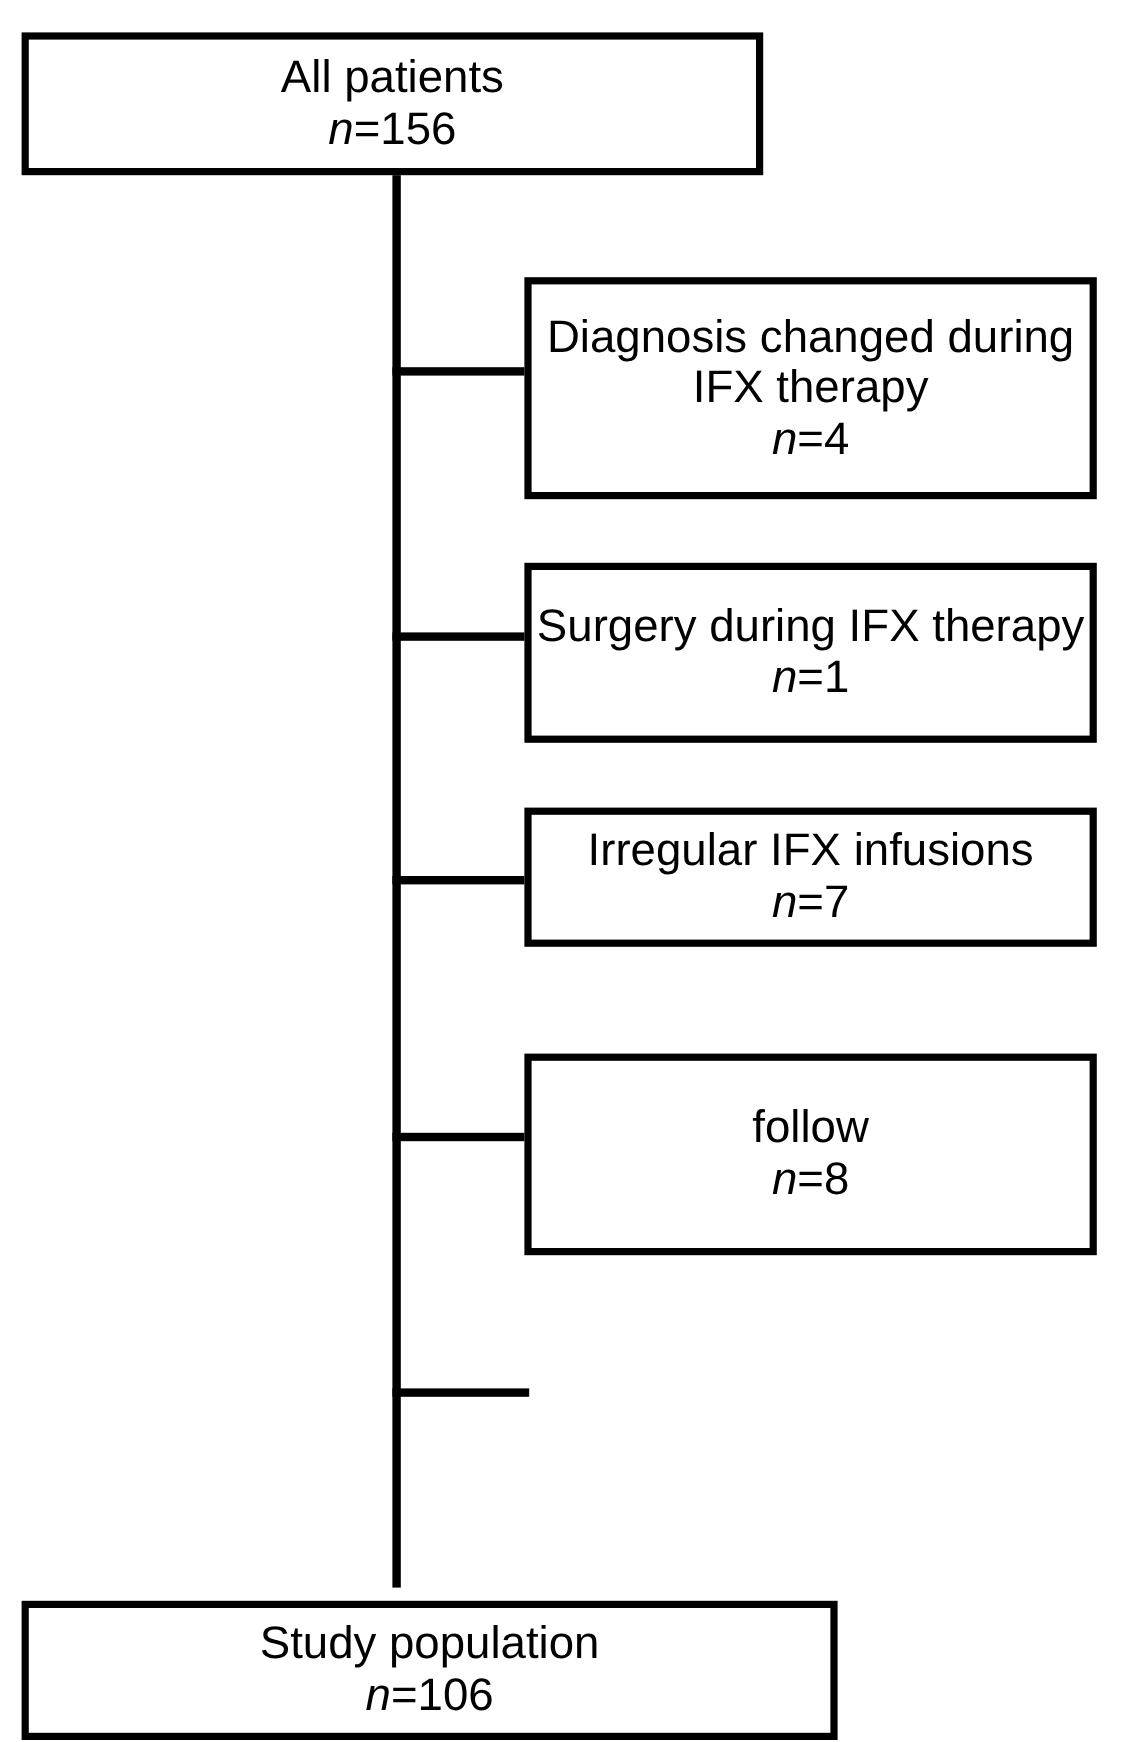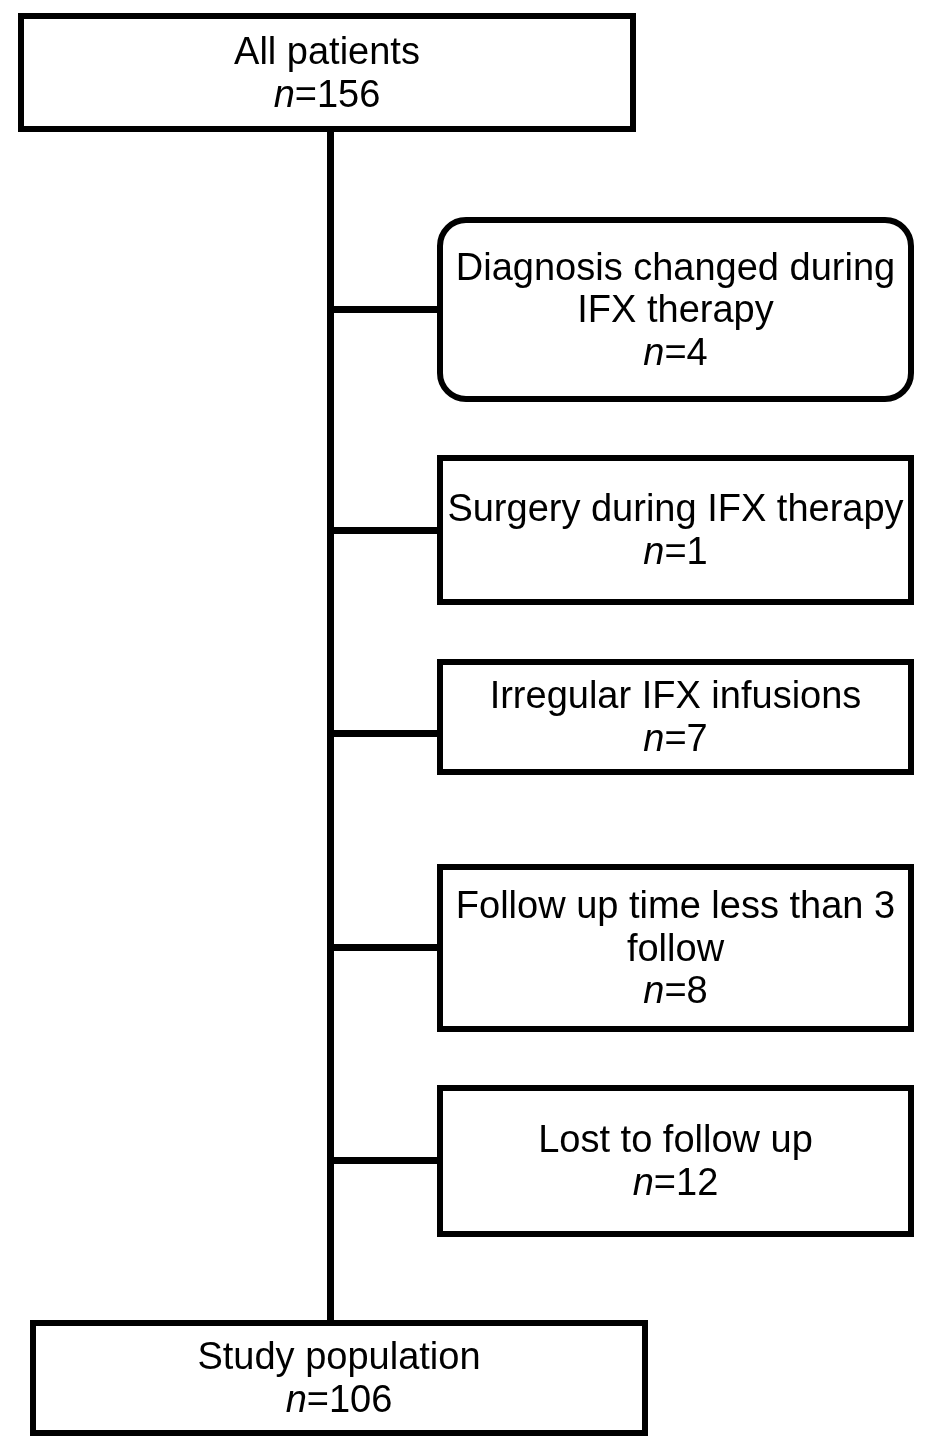--- a/index.html
+++ b/index.html
@@ -25,20 +25,21 @@
     display: flex;
     flex-direction: column;
     align-items: center;
     justify-content: center;
     text-align: right;
     color: #000000;
     font-size: 38px;
     line-height: 1.12;
     font-family: "Liberation Sans", sans-serif;
     z-index: 3;
+    margin-top: 14px;
   }
   .node .line {
     display: block;
     white-space: nowrap;
   }
   .node .count {
     display: block;
     white-space: nowrap;
   }
   .count .var {
@@ -48,31 +49,31 @@
     font-style: normal;
   }
   
   #node-all-patients {
     left: 18px;
     top: 13px;
     width: 618px;
     height: 119px;
   }
   #node-study-population {
-    left: 30px;
+    left: 18px;
     top: 1320px;
-    width: 618px;
+    width: 680px;
     height: 116px;
   }
   
   .exclusion {
     left: 437px;
     width: 477px;
   }
-  #node-excl-0 { top: 217px;  height: 185px; border-radius: 29px; }
+  #node-excl-0 { top: 217px;  height: 185px; }
   #node-excl-1 { top: 455px;  height: 150px; }
   #node-excl-2 { top: 659px;  height: 116px; }
   #node-excl-3 { top: 864px;  height: 168px; }
   #node-excl-4 { top: 1085px; height: 152px; }
 
   
   .trunk {
     position: absolute;
     background: #000000;
     left: 327px;
@@ -123,28 +124,23 @@
     <span class="line">Surgery during IFX therapy</span>
     <span class="count"><span class="var">n</span><span class="val">=1</span></span>
   </div>
 
   <div class="node exclusion" id="node-excl-2">
     <span class="line">Irregular IFX infusions</span>
     <span class="count"><span class="var">n</span><span class="val">=7</span></span>
   </div>
 
   <div class="node exclusion" id="node-excl-3">
-    <span class="line">Follow up time less than 3</span>
     <span class="line">follow</span>
     <span class="count"><span class="var">n</span><span class="val">=8</span></span>
   </div>
 
-  <div class="node exclusion" id="node-excl-4">
-    <span class="line">Lost to follow up</span>
-    <span class="count"><span class="var">n</span><span class="val">=12</span></span>
-  </div>
 
   <div class="node" id="node-study-population">
     <span class="line">Study population</span>
     <span class="count"><span class="var">n</span><span class="val">=106</span></span>
   </div>
 
 </div>
 
 </body></html>

